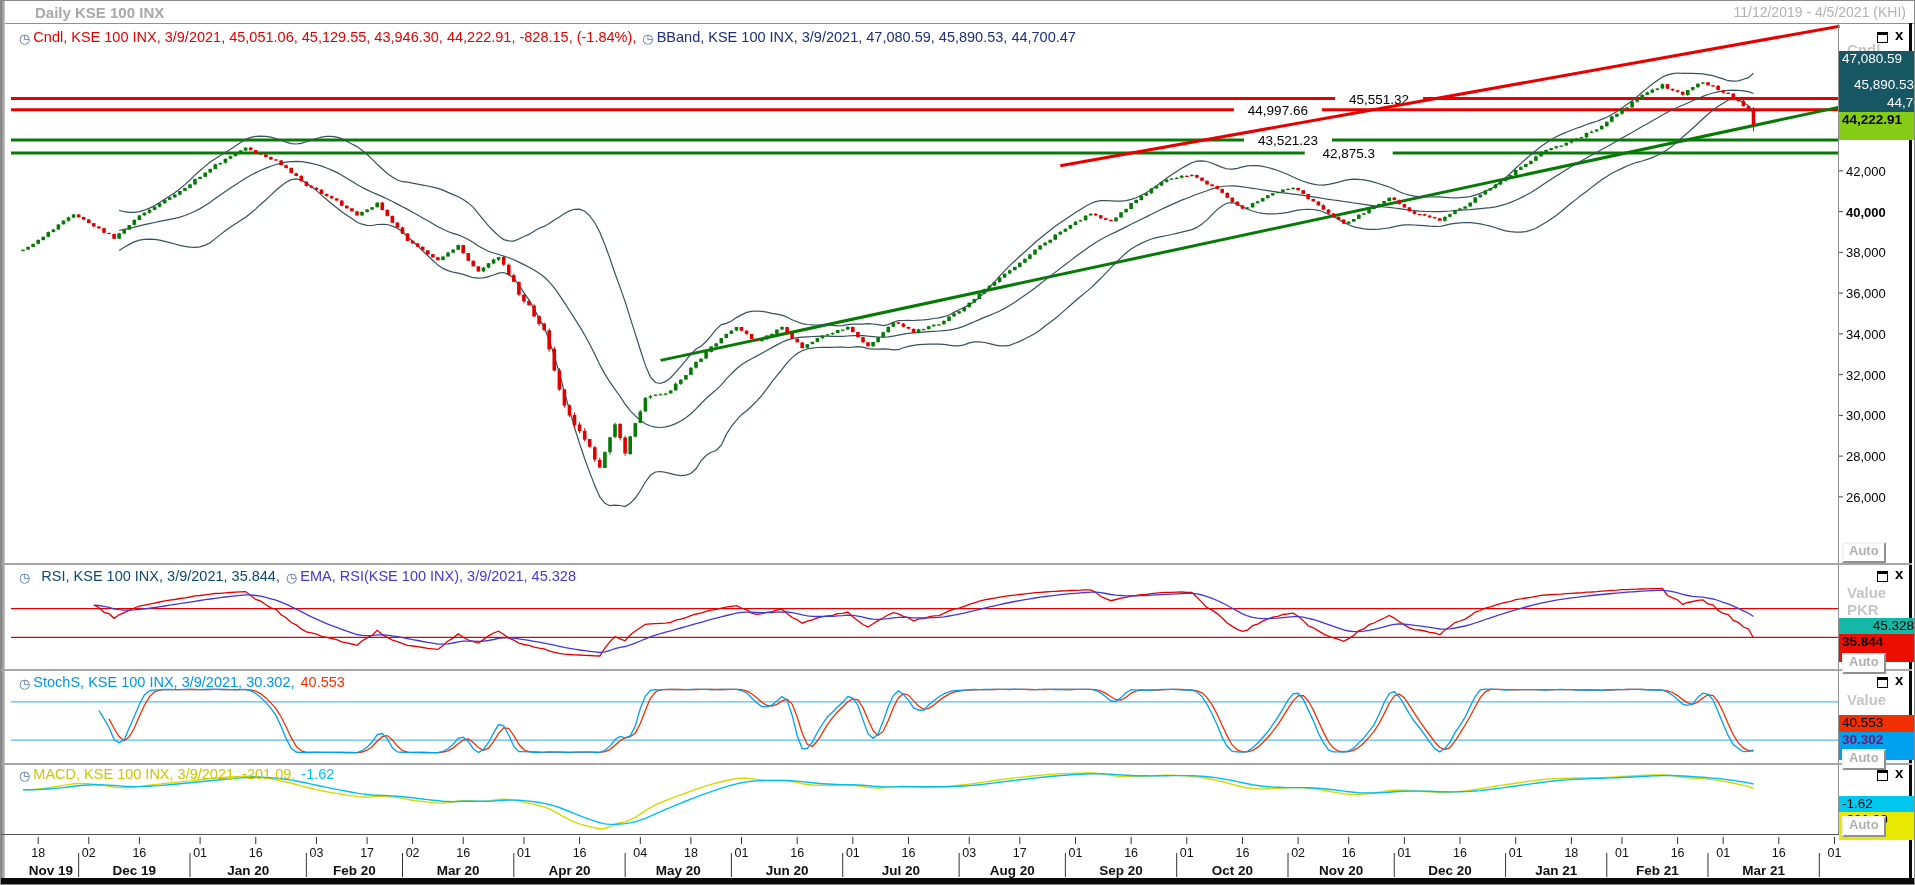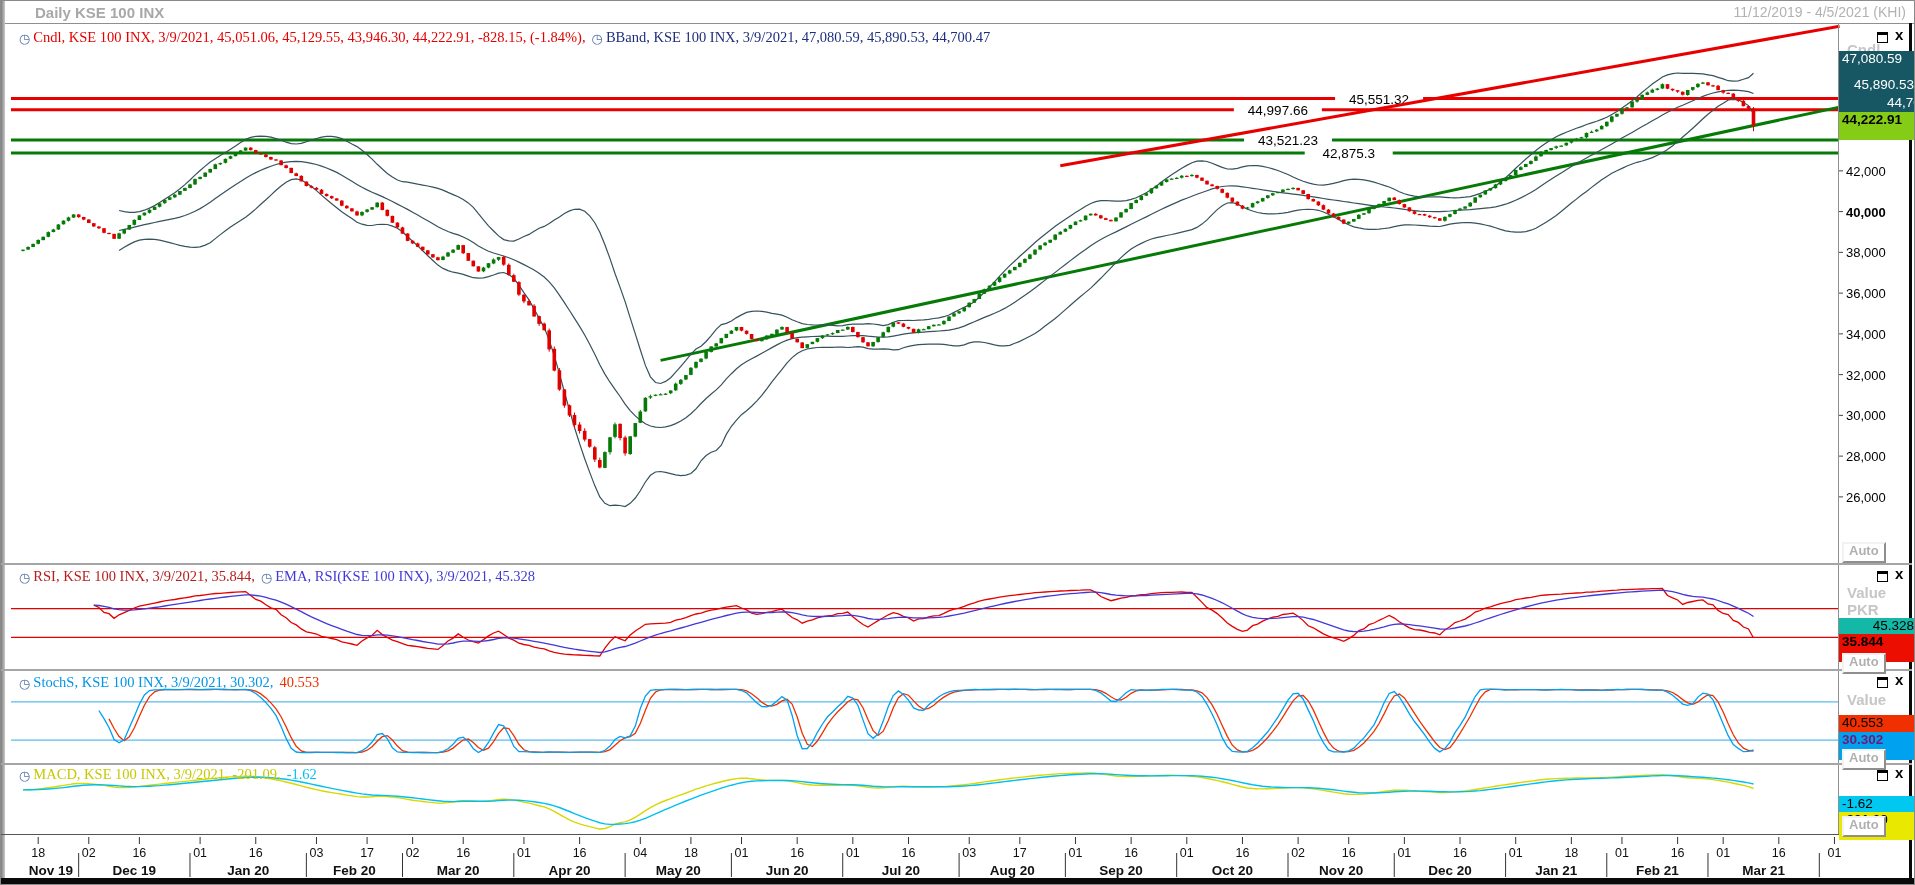--- a/index.html
+++ b/index.html
@@ -2,21 +2,21 @@
 <html><head>
 <meta charset="utf-8">
 <style>
   html,body{margin:0;padding:0;background:#fff;}
   #app{position:relative;width:1915px;height:885px;background:#fff;overflow:hidden;
        font-family:"Liberation Sans",sans-serif;border:1px solid #8a8a8a;box-sizing:border-box;}
   .abs{position:absolute;}
   #titlebar{left:0;top:0;width:1915px;height:22px;border-bottom:1px solid #8f8f8f;background:#fff;}
   #title{left:34px;top:3px;font-size:15px;font-weight:bold;color:#a8a8a8;}
   #daterange{right:10px;top:3px;font-size:14px;color:#b2b2b2;}
-  .legendrow{height:18px;white-space:nowrap;font-size:14.5px;font-family:Liberation Serif, serif;}
+  .legendrow{height:18px;white-space:nowrap;font-size:14.5px;}
   .legendrow .clock{display:inline-block;color:#5878a8;font-size:13px;margin-right:3px;vertical-align:-1px;}
   .legendrow span.txt{margin-right:6px;}
   svg{position:absolute;left:0;top:0;}
   .vbox{position:absolute;left:1838px;width:72px;height:28px;font-size:13.5px;line-height:16px;padding-left:3px;color:#fff;}
   .vbox.b{font-weight:bold;}
   .axname{position:absolute;left:1846px;font-size:15px;font-weight:bold;color:#c6c6c6;}
   .autobtn{position:absolute;left:1841px;height:17px;line-height:14px;padding:0 5px;font-size:13px;font-weight:bold;
            color:#b0b0b0;background:#fff;border:2px solid;border-color:#f2f2f2 #8f8f8f #8f8f8f #f2f2f2;}
   .winicons{position:absolute;left:1876px;width:34px;height:12px;}
   .ico-max{position:absolute;left:0;top:1px;width:9px;height:7px;border:1px solid #000;border-top:3px solid #000;}
@@ -894,21 +894,21 @@
       <line x1="1818.3" y1="852" x2="1818.3" y2="876" stroke="#333" stroke-width="1"></line>
     </svg>
   <div id="vaxisline" class="abs"></div>
 
   <div class="hsep" style="top:562px"></div>
   <div class="hsep" style="top:668px"></div>
   <div class="hsep" style="top:762px"></div>
   <div class="hsep" style="top:833px;border-top:1px solid #555"></div>
 
   <div id="legend-main" class="abs legendrow" style="left:18px;top:28px"><span class="clock">◷</span><span class="txt" style="color: rgb(228, 0, 0);">Cndl, KSE 100 INX, 3/9/2021, 45,051.06, 45,129.55, 43,946.30, 44,222.91, -828.15, (-1.84%),</span><span class="clock">◷</span><span class="txt" style="color: rgb(31, 46, 124);">BBand, KSE 100 INX, 3/9/2021, 47,080.59, 45,890.53, 44,700.47</span></div>
-  <div id="legend-rsi" class="abs legendrow" style="left:18px;top:567px"><span class="clock">◷</span><span class="txt" style="color: #b91c1c;">RSI, KSE 100 INX, 3/9/2021, 35.844,</span><span class="clock">◷</span><span class="txt" style="color: rgb(66, 56, 216);">EMA, RSI(KSE 100 INX), 3/9/2021, 45.328</span></div>
+  <div id="legend-rsi" class="abs legendrow" style="left:18px;top:567px"><span class="clock">◷</span><span class="txt" style="color: #0c4a6e; margin-left: 8px;">RSI, KSE 100 INX, 3/9/2021, 35.844,</span><span class="clock">◷</span><span class="txt" style="color: rgb(66, 56, 216);">EMA, RSI(KSE 100 INX), 3/9/2021, 45.328</span></div>
   <div id="legend-stoch" class="abs legendrow" style="left:18px;top:673px"><span class="clock">◷</span><span class="txt" style="color: rgb(0, 149, 232);">StochS, KSE 100 INX, 3/9/2021, 30.302,</span><span class="txt" style="color: rgb(240, 48, 0);">40.553</span></div>
   <div id="legend-macd" class="abs legendrow" style="left:18px;top:765px"><span class="clock">◷</span><span class="txt" style="color: rgb(200, 200, 0);">MACD, KSE 100 INX, 3/9/2021, -201.09,</span><span class="txt" style="color: rgb(0, 194, 240);">-1.62</span></div>
 
   <div class="winicons" style="top:30px">
     <span class="ico-max"></span>
     <span class="ico-close">x</span>
   </div>
   <div class="axname" style="top:40px">Cndl</div>
   <div class="axname" style="top:64px">PKR</div>
   <div class="vbox" style="top: 50px; background: rgb(23, 86, 99); color: rgb(255, 255, 255);">47,080.59</div>

